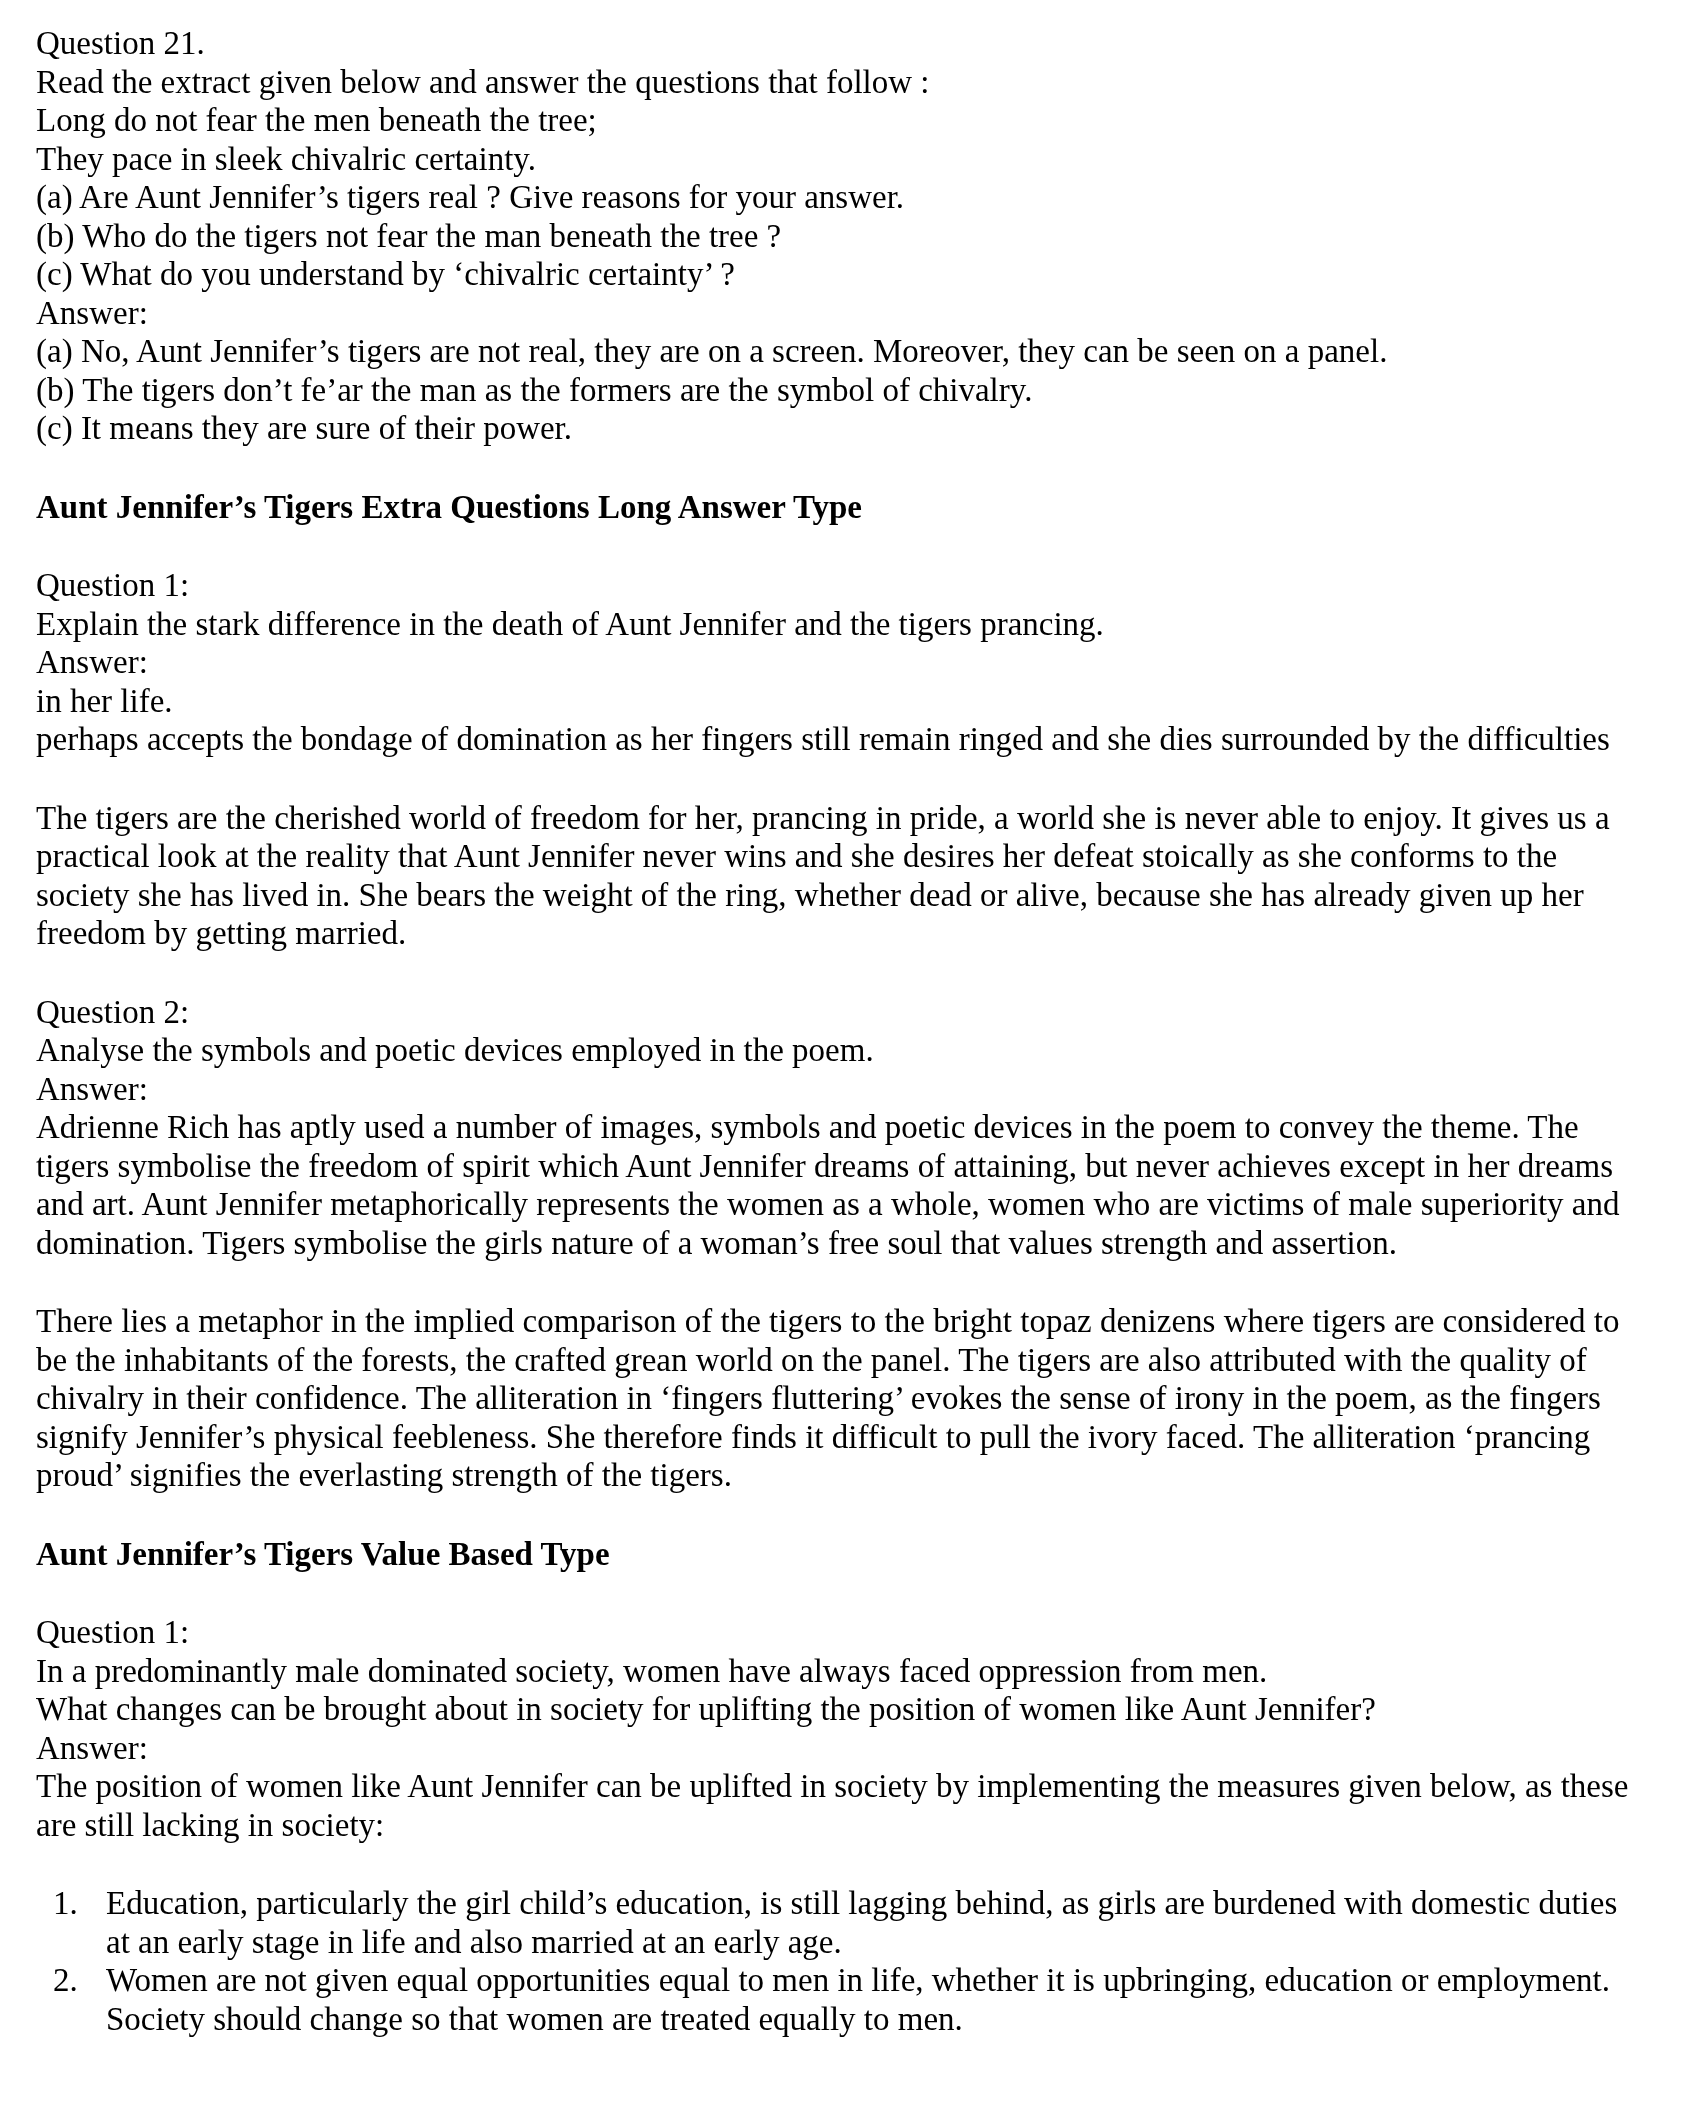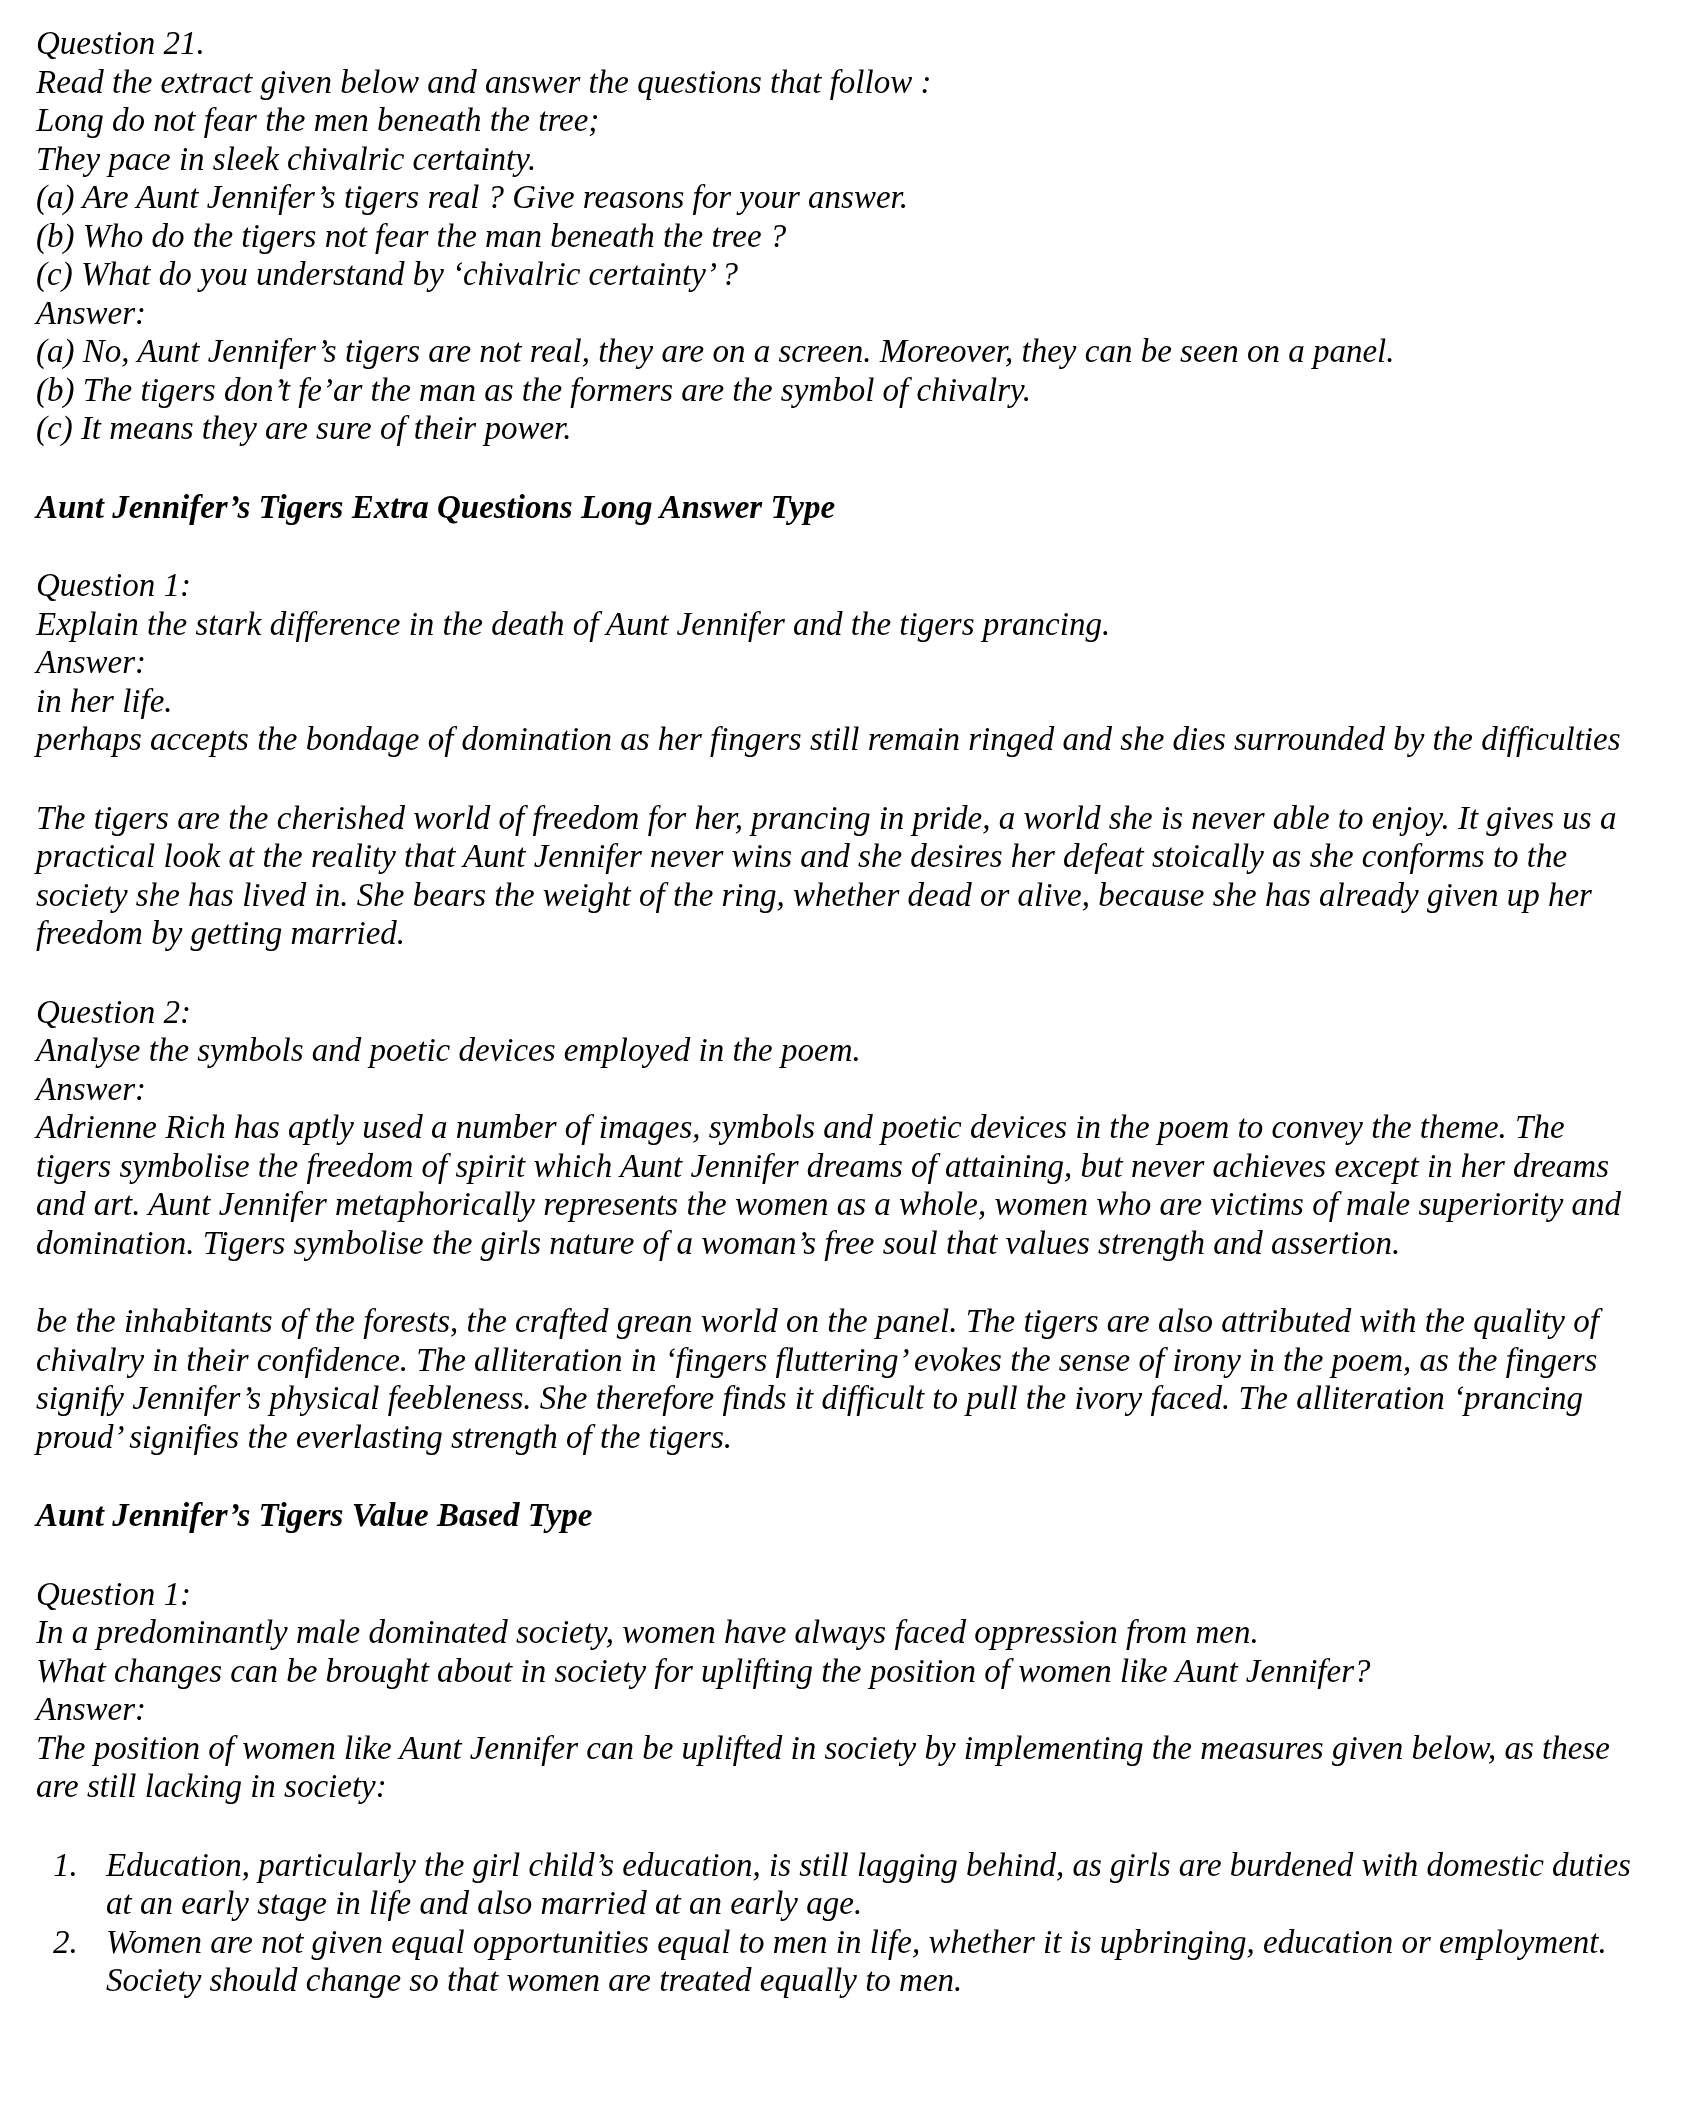--- a/index.html
+++ b/index.html
@@ -7,21 +7,20 @@
   .page {
     box-sizing: border-box;
     width: 1700px;
     min-height: 2122px;
     padding: 24px 30px 0 36px;
     font-family: "Liberation Serif", "DejaVu Serif", serif;
     font-size: 33px;
     line-height: 38.5px;
     color: #000000;
     background: #ffffff;
-    font-style: italic;
   }
   .block { margin: 0 0 40px 0; }
   .heading { font-weight: bold; }
   .line { white-space: pre; }
   .list-item { display: flex; padding-left: 17px; }
   .li-num { flex: 0 0 53px; }
   .li-lines { flex: 1 1 auto; }
 </style>
 </head>
 <body style="background: rgb(255, 255, 255);">
@@ -63,20 +62,21 @@
     <div class="line">Question 2:</div>
     <div class="line">Analyse the symbols and poetic devices employed in the poem.</div>
     <div class="line">Answer:</div>
     <div class="line">Adrienne Rich has aptly used a number of images, symbols and poetic devices in the poem to convey the theme. The</div>
     <div class="line">tigers symbolise the freedom of spirit which Aunt Jennifer dreams of attaining, but never achieves except in her dreams</div>
     <div class="line">and art. Aunt Jennifer metaphorically represents the women as a whole, women who are victims of male superiority and</div>
     <div class="line">domination. Tigers symbolise the girls nature of a woman’s free soul that values strength and assertion.</div>
   </div>
 
   <div class="block">
+    <div class="line">There lies a metaphor in the implied comparison of the tigers to the bright topaz denizens where tigers are considered to</div>
     <div class="line">be the inhabitants of the forests, the crafted grean world on the panel. The tigers are also attributed with the quality of</div>
     <div class="line">chivalry in their confidence. The alliteration in ‘fingers fluttering’ evokes the sense of irony in the poem, as the fingers</div>
     <div class="line">signify Jennifer’s physical feebleness. She therefore finds it difficult to pull the ivory faced. The alliteration ‘prancing</div>
     <div class="line">proud’ signifies the everlasting strength of the tigers.</div>
   </div>
 
   <div class="block heading">Aunt Jennifer’s Tigers Value Based Type</div>
 
   <div class="block">
     <div class="line">Question 1:</div>

